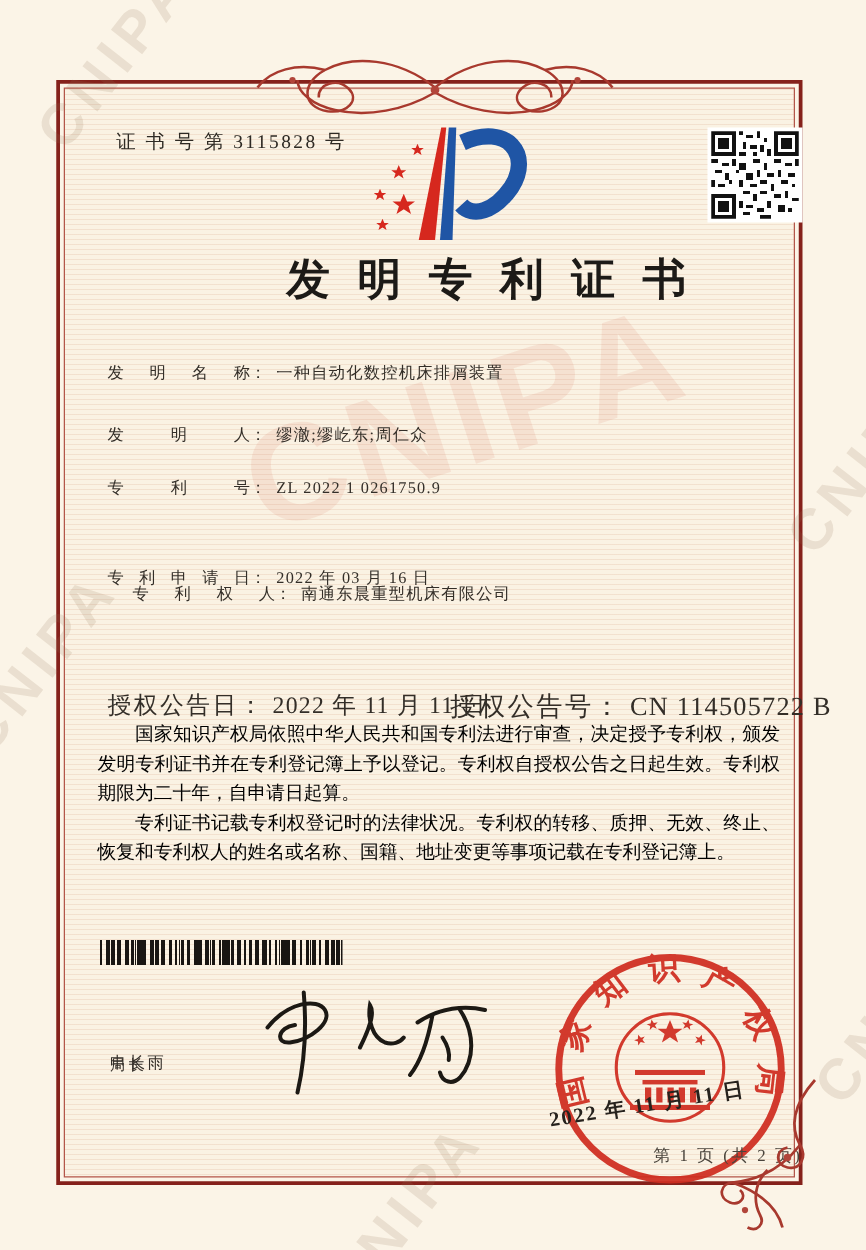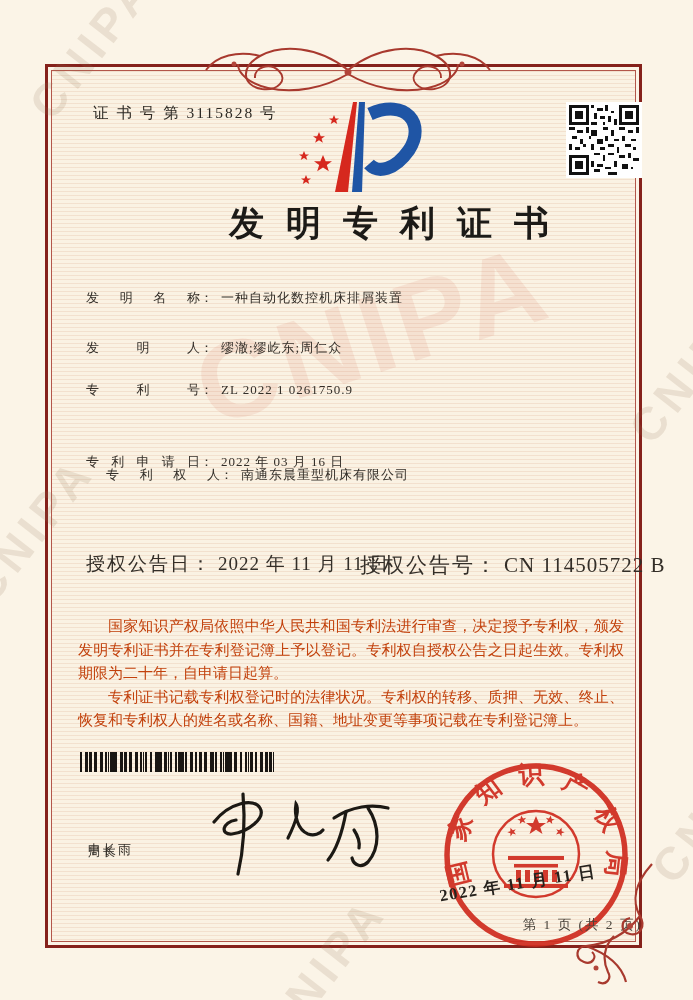--- a/index.html
+++ b/index.html
@@ -34,22 +34,22 @@
   .frow{left:86px;width:540px;font-size:13px;white-space:nowrap;}
   .flabel{display:inline-block;width:114px;text-align:justify;text-align-last:justify;
           vertical-align:bottom;}
   .fcolon{margin-right:8px;}
   .fvalue{letter-spacing:1px;}
 
   .grant-left{left:86px;font-size:19px;white-space:nowrap;}
   .grant-right{left:360px;font-size:21px;white-space:nowrap;}
   .glabel{letter-spacing:2px;}
 
-  .paras{left:78px;top:615px;width:546px;font-size:15px;line-height:23.5px;
-         color:#c2410c;text-align:justify;}
+  .paras{left:78px;top:577px;width:546px;font-size:15px;line-height:23.5px;
+         color:#000000;text-align:justify;}
   .paras p{margin:0;text-indent:2em;}
 
   .barcode{left:80px;top:752px;width:194px;height:20px;
      background:
        repeating-linear-gradient(90deg,#181512 0 2px,rgba(0,0,0,0) 2px 5px),
        repeating-linear-gradient(90deg,#181512 0 1px,rgba(0,0,0,0) 1px 7px),
        repeating-linear-gradient(90deg,#181512 0 1px,rgba(0,0,0,0) 1px 11px),
        repeating-linear-gradient(90deg,rgba(0,0,0,0) 0 9px,#181512 9px 12px,rgba(0,0,0,0) 12px 23px);}
 
   .director-title{left:88px;top:844px;font-size:12px;letter-spacing:3px;}

